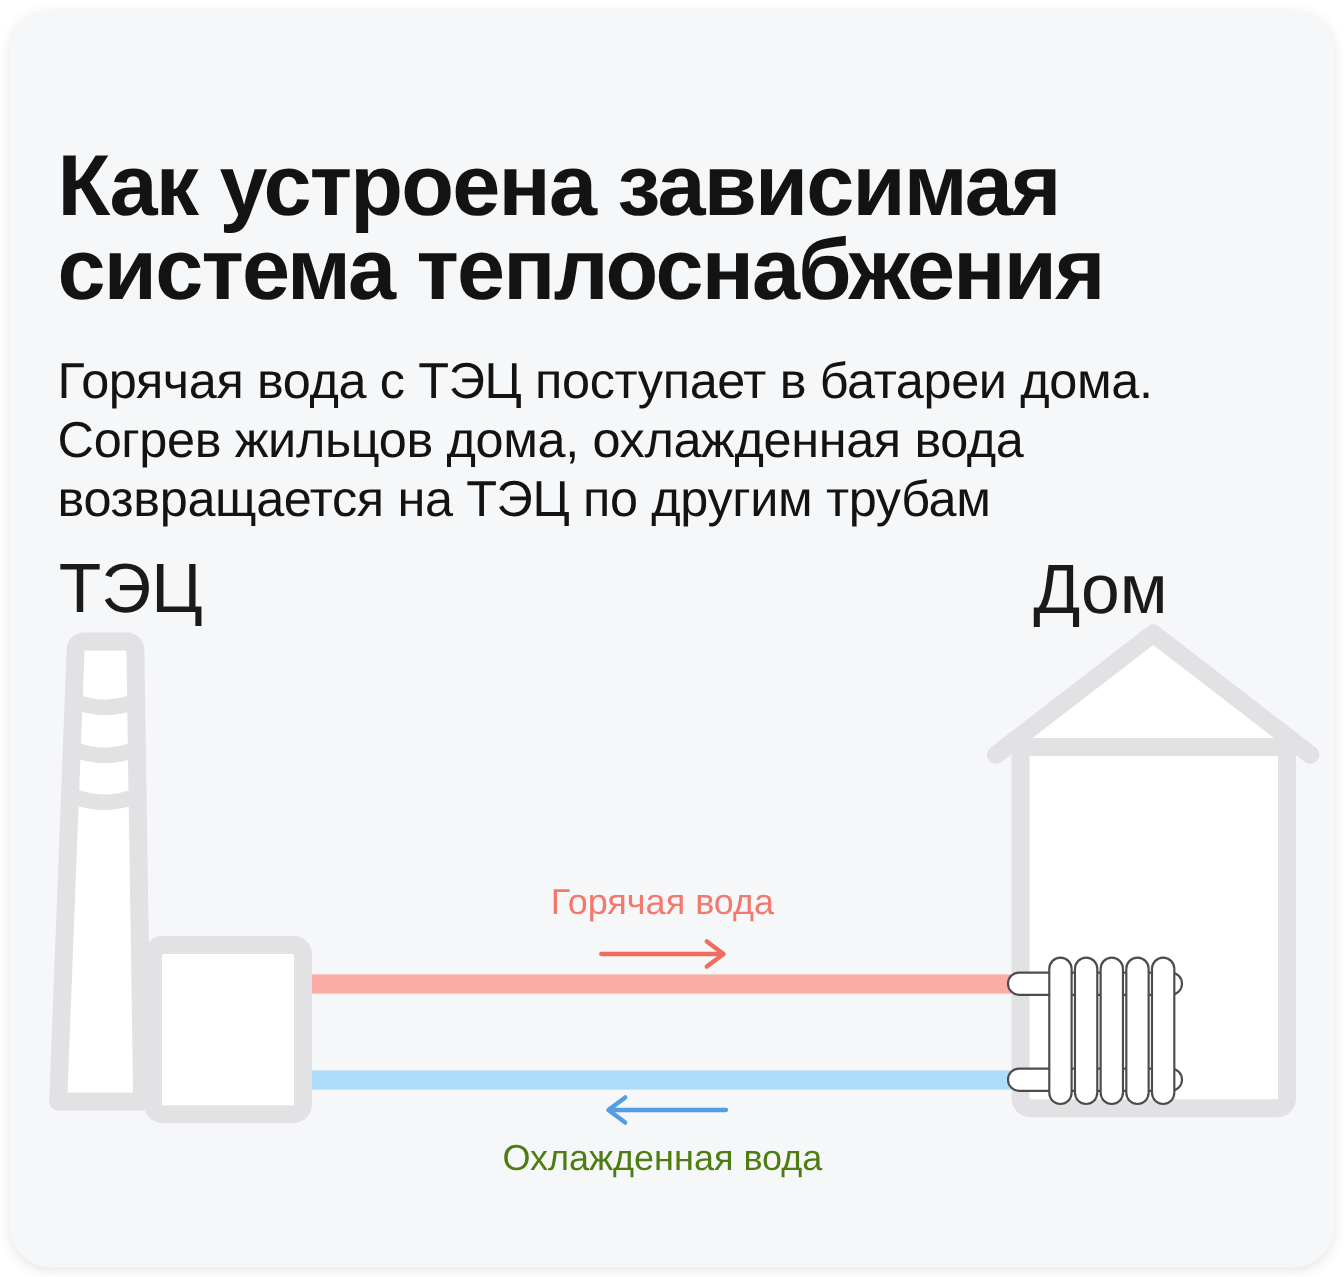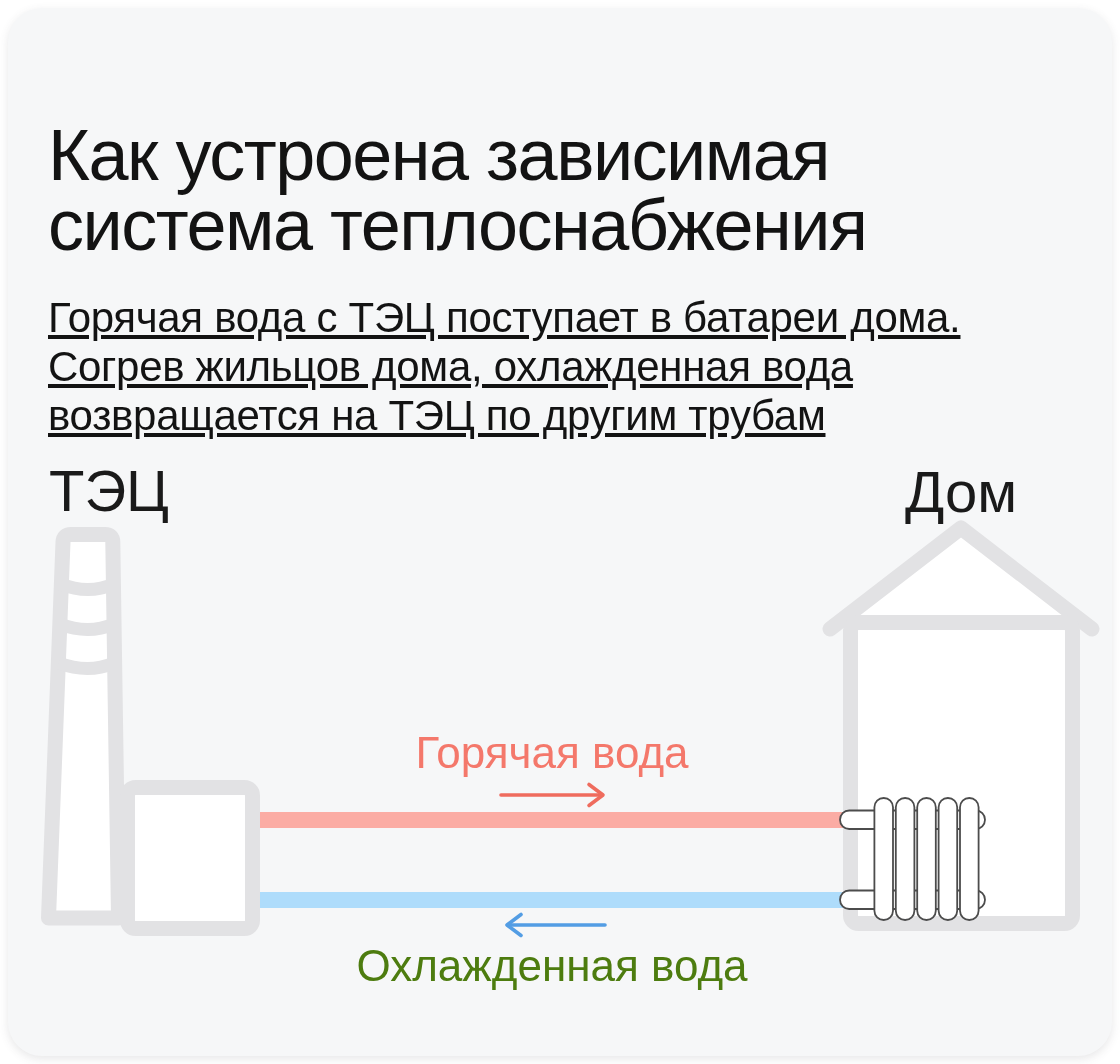--- a/index.html
+++ b/index.html
@@ -21,58 +21,57 @@
     background: #F6F7F8;
     border-radius: 34px;
     box-shadow: 0 3px 10px rgba(70, 70, 80, 0.13);
   }
   .title {
     position: absolute;
     left: 40px;
     top: 64px;
     font-size: 72px;
     line-height: 70px;
-    font-weight: 400;
+    font-weight: 700;
     letter-spacing: -1.5px;
     color: #131313;
     white-space: pre-line;
   }
   .desc {
     position: absolute;
     left: 40px;
     top: 243px;
     font-size: 42px;
     line-height: 49px;
     font-weight: 400;
     letter-spacing: -0.3px;
     color: #131313;
     white-space: pre-line;
-    text-decoration: underline;
   }
   .diagram-svg {
     position: absolute;
     left: 0;
     top: 0;
     width: 1120px;
     height: 1064px;
   }
   .node-label {
     position: absolute;
     font-size: 58px;
     line-height: 44px;
     color: #1a1a1a;
   }
   .tec-label { left: 41px; top: 461px; }
-  .dom-label { left: 853px; top: 462px; width: 200px; text-align: center; }
+  .dom-label { left: 853px; top: 462px; width: 200px; text-align: left; }
   .pipe-label {
     position: absolute;
     left: 294px;
     width: 500px;
     text-align: center;
-    font-size: 44px;
+    font-size: 30px;
     line-height: 43px;
   }
   .hot-label  { top: 723px; color: #F4786B; }
   .cold-label { top: 936px; color: #4d7c0f; }
 </style>
 </head>
 <body>
 
 <div class="card">
 

